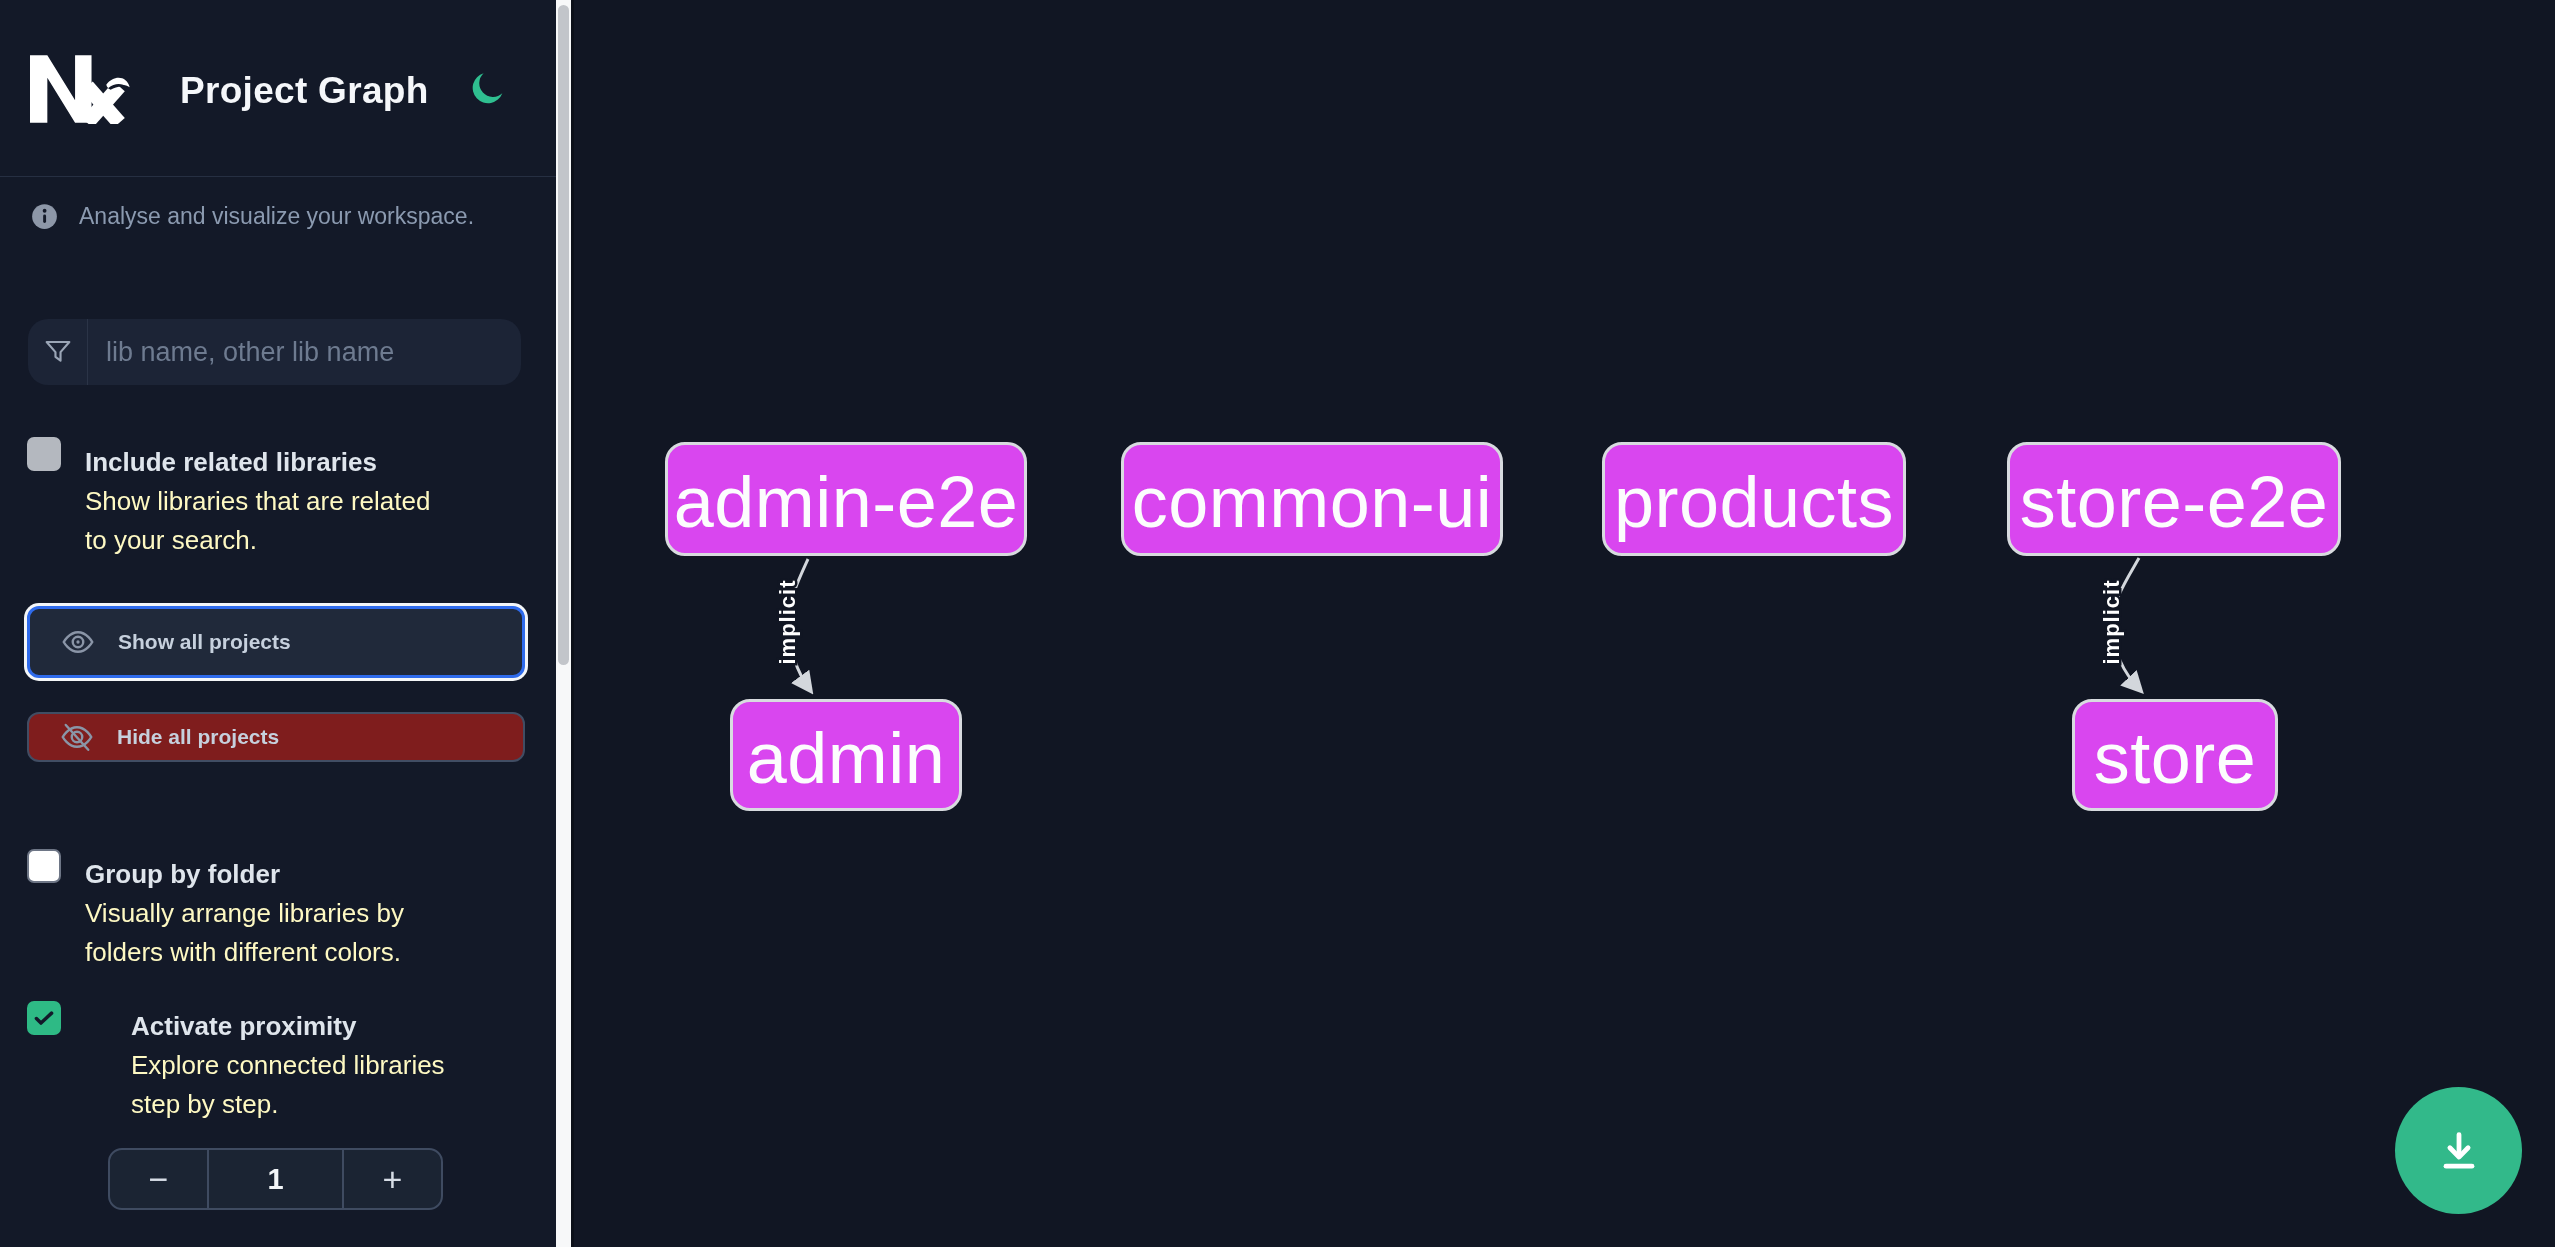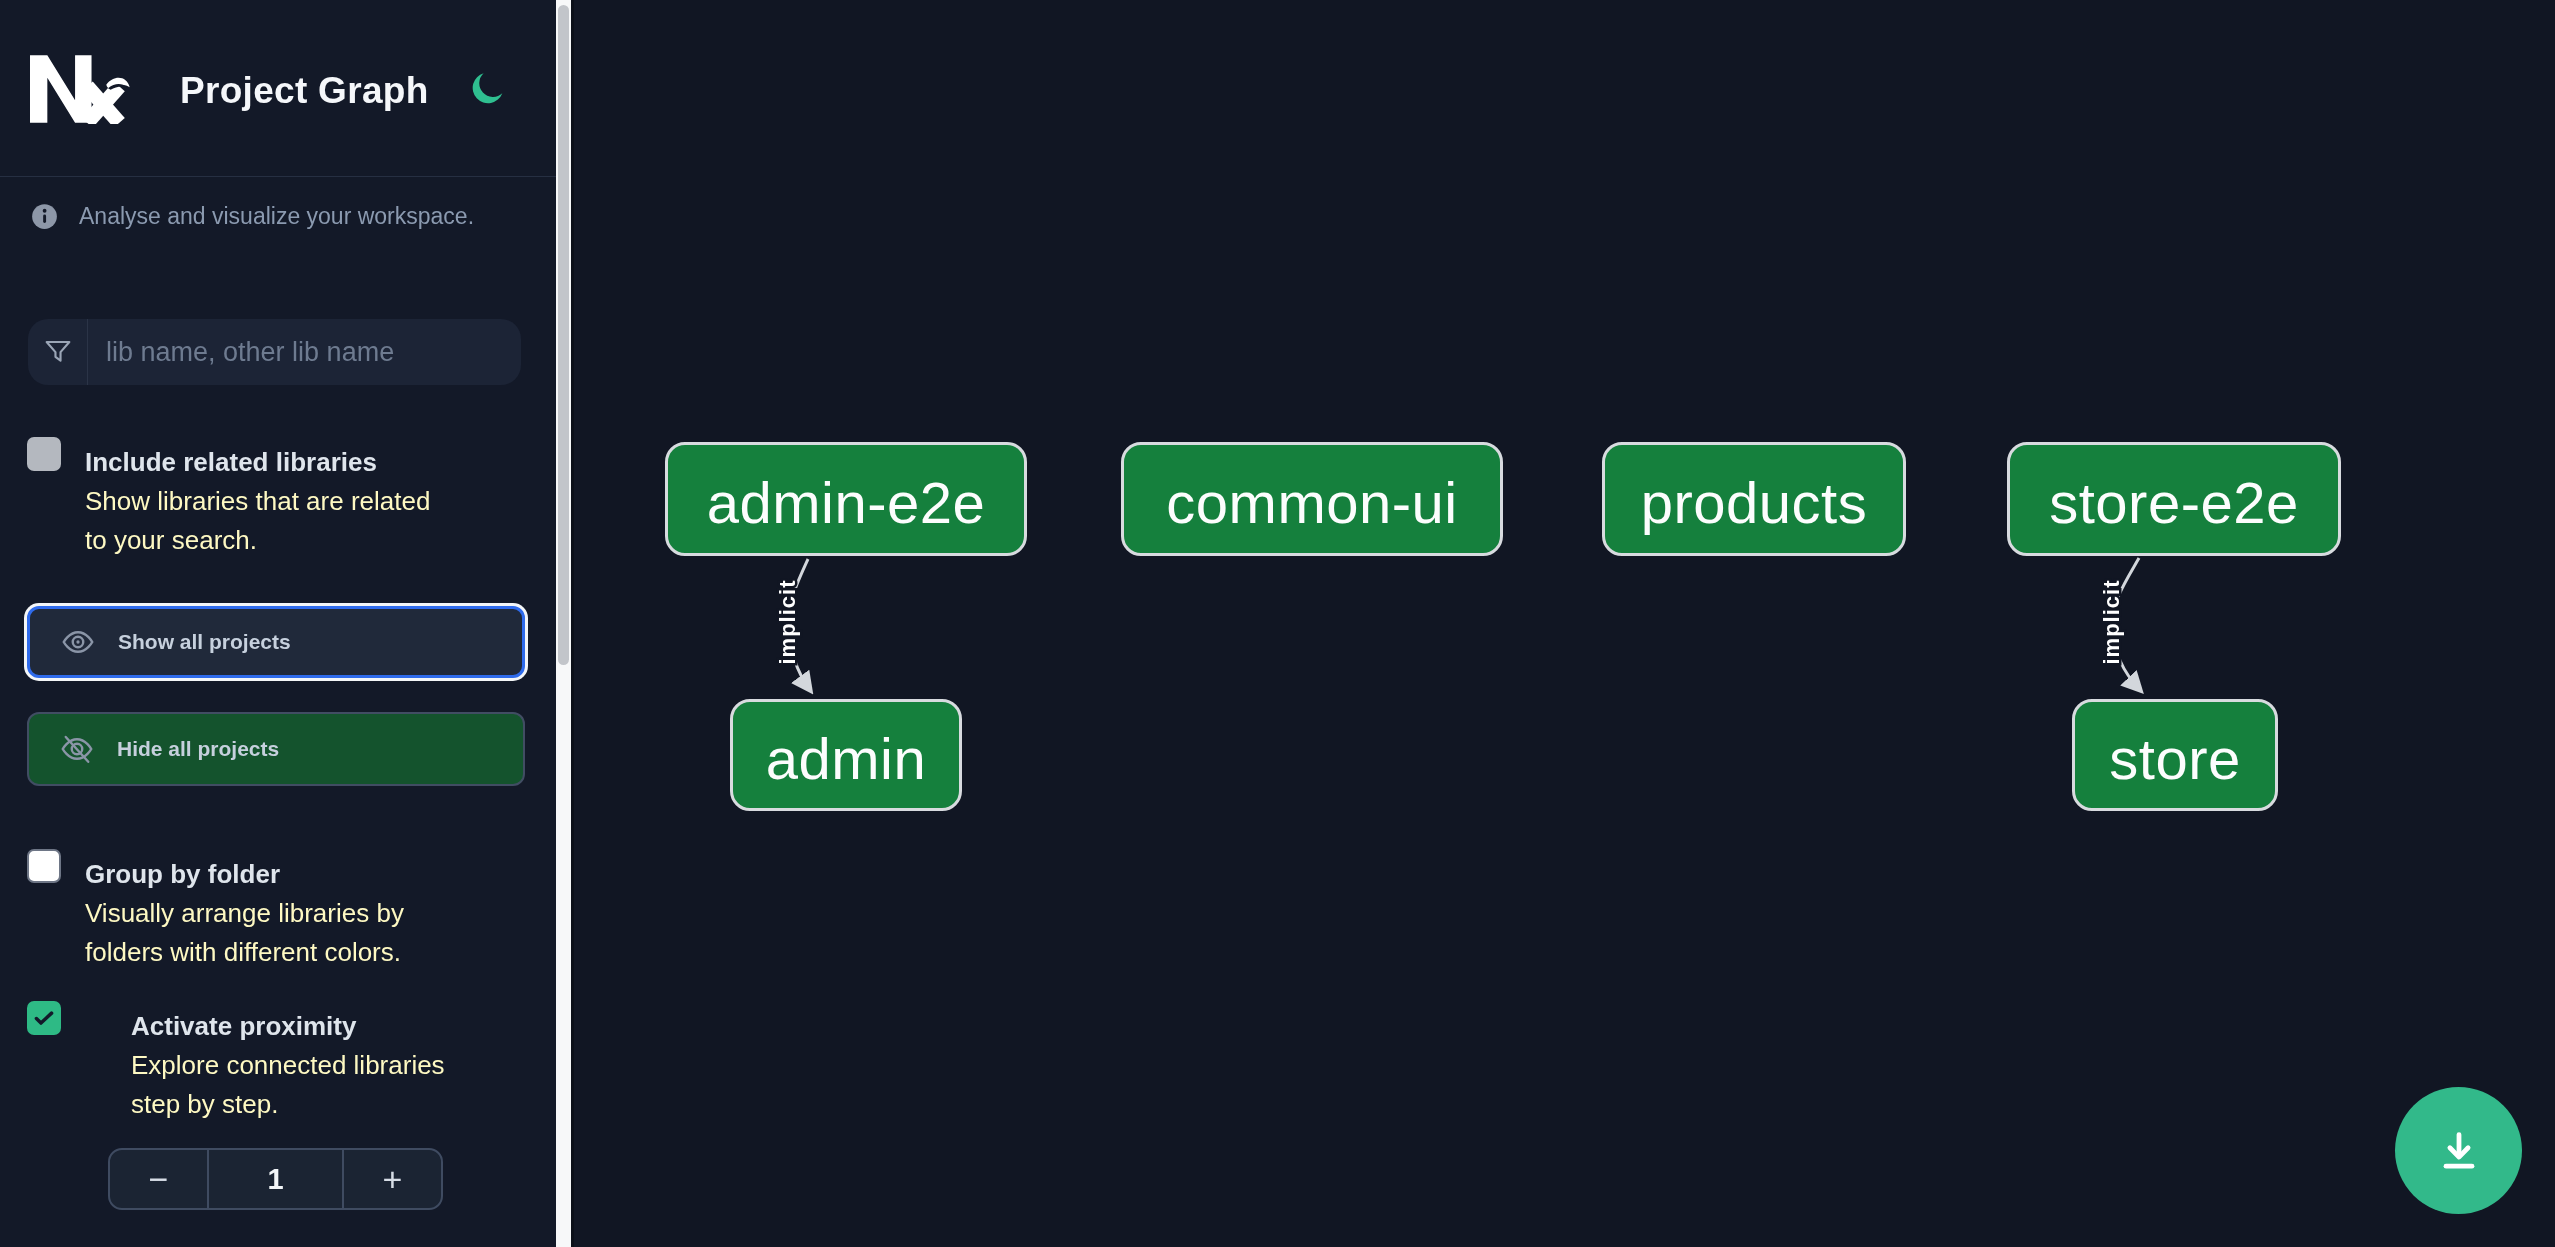--- a/index.html
+++ b/index.html
@@ -39,21 +39,21 @@
   .opt-texts { margin-left:24px; }
   .opt-title { font-size:26px; font-weight:700; color:#dfe5ec; line-height:40px;margin-top:8px; }
   .opt-desc  { font-size:26px; color:#fef9c3; line-height:39px; width:364px; }
 
   .sb-btn { position:absolute; left:27px; width:498px; border-radius:12px;
             display:flex; align-items:center; cursor:pointer;
             font-family:"Liberation Sans", sans-serif; }
   .sb-btn .btn-label { font-size:21px; font-weight:700; color:#c6d0dd; margin-left:22px; }
   .btn-focused { top:606px; height:72px; background:#20293a; border:3px solid #2f6bec;
                  box-shadow:0 0 0 3px #f4f6f8; }
-  .btn-plain   { top:712px; height:74px; background:#14532d; border:2px solid #414d63; }
+  .btn-plain   { top:712px; height:50px; background:#7f1d1d; border:2px solid #414d63; }
   .btn-eye { width:36px; height:36px; margin-left:30px; color:#8a95a7; flex:0 0 36px; }
 
   .stepper { position:absolute; left:108px; top:1148px; width:335px; height:62px;
              background:#1b2433; border:2px solid #3f4b61; border-radius:14px;
              display:flex; overflow:hidden; }
   .step-btn { width:97px; display:flex; align-items:center; justify-content:center;
               background:transparent; border:none; color:#d7dde6; font-size:34px;
               cursor:pointer; font-family:"Liberation Sans", sans-serif; }
   .step-val { flex:1; display:flex; align-items:center; justify-content:center;
               border-left:2px solid #3f4b61; border-right:2px solid #3f4b61;
@@ -67,23 +67,23 @@
   .seam { position:absolute; left:571px; top:0; width:3px; height:1247px; background:#0c1019; }
 
   
   .canvas { position:absolute; left:574px; top:0; width:1981px; height:1247px;
             background:#111623; }
   .edges-svg { position:absolute; left:0; top:0; pointer-events:none; }
   .edge-path { stroke:#d3d7dc; stroke-width:3; fill:none; }
   .edge-label { font-family:"Liberation Sans", sans-serif; font-size:22px; font-weight:600;
                 fill:#ffffff; stroke:#111623; stroke-width:5px; paint-order:stroke;
                 letter-spacing:1px; }
-  .node { position:absolute; background:#15803d; border:3px solid #d8dbdf; border-radius:20px;
+  .node { position:absolute; background:#d946ef; border:3px solid #d8dbdf; border-radius:20px;
           display:flex; align-items:center; justify-content:center; color:#fcfdfd;
-          font-size:58px; padding-top:6px; letter-spacing:.5px; cursor:pointer; }
+          font-size:72px; padding-top:6px; letter-spacing:.5px; cursor:pointer; }
   .n-admin-e2e { left:665px;  top:442px; width:362px; height:114px; }
   .n-common-ui { left:1121px; top:442px; width:382px; height:114px; }
   .n-products  { left:1602px; top:442px; width:304px; height:114px; }
   .n-store-e2e { left:2007px; top:442px; width:334px; height:114px; }
   .n-admin     { left:730px;  top:699px; width:232px; height:112px; }
   .n-store     { left:2072px; top:699px; width:206px; height:112px; }
 
   .fab { position:absolute; left:2395px; top:1087px; width:127px; height:127px;
          border-radius:50%; background:#32b98a; border:none; cursor:pointer;
          display:flex; align-items:center; justify-content:center; }

